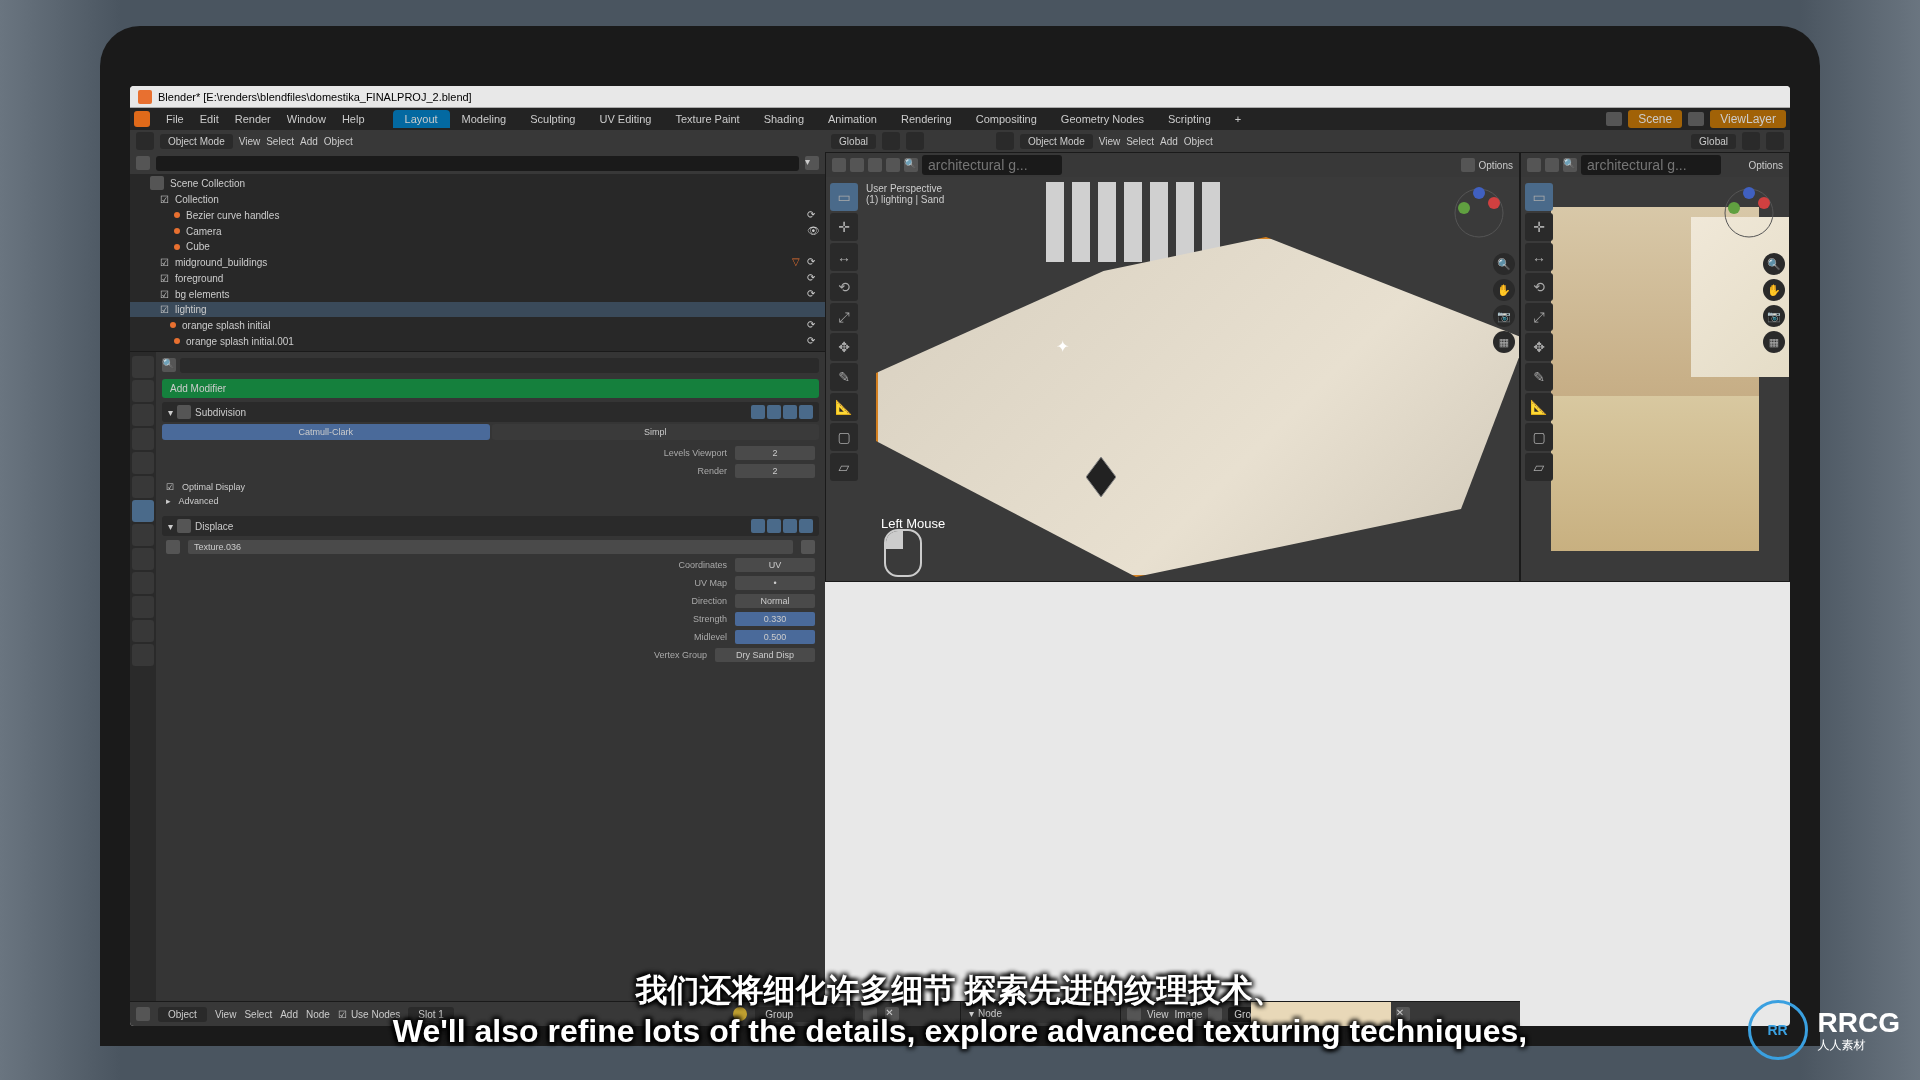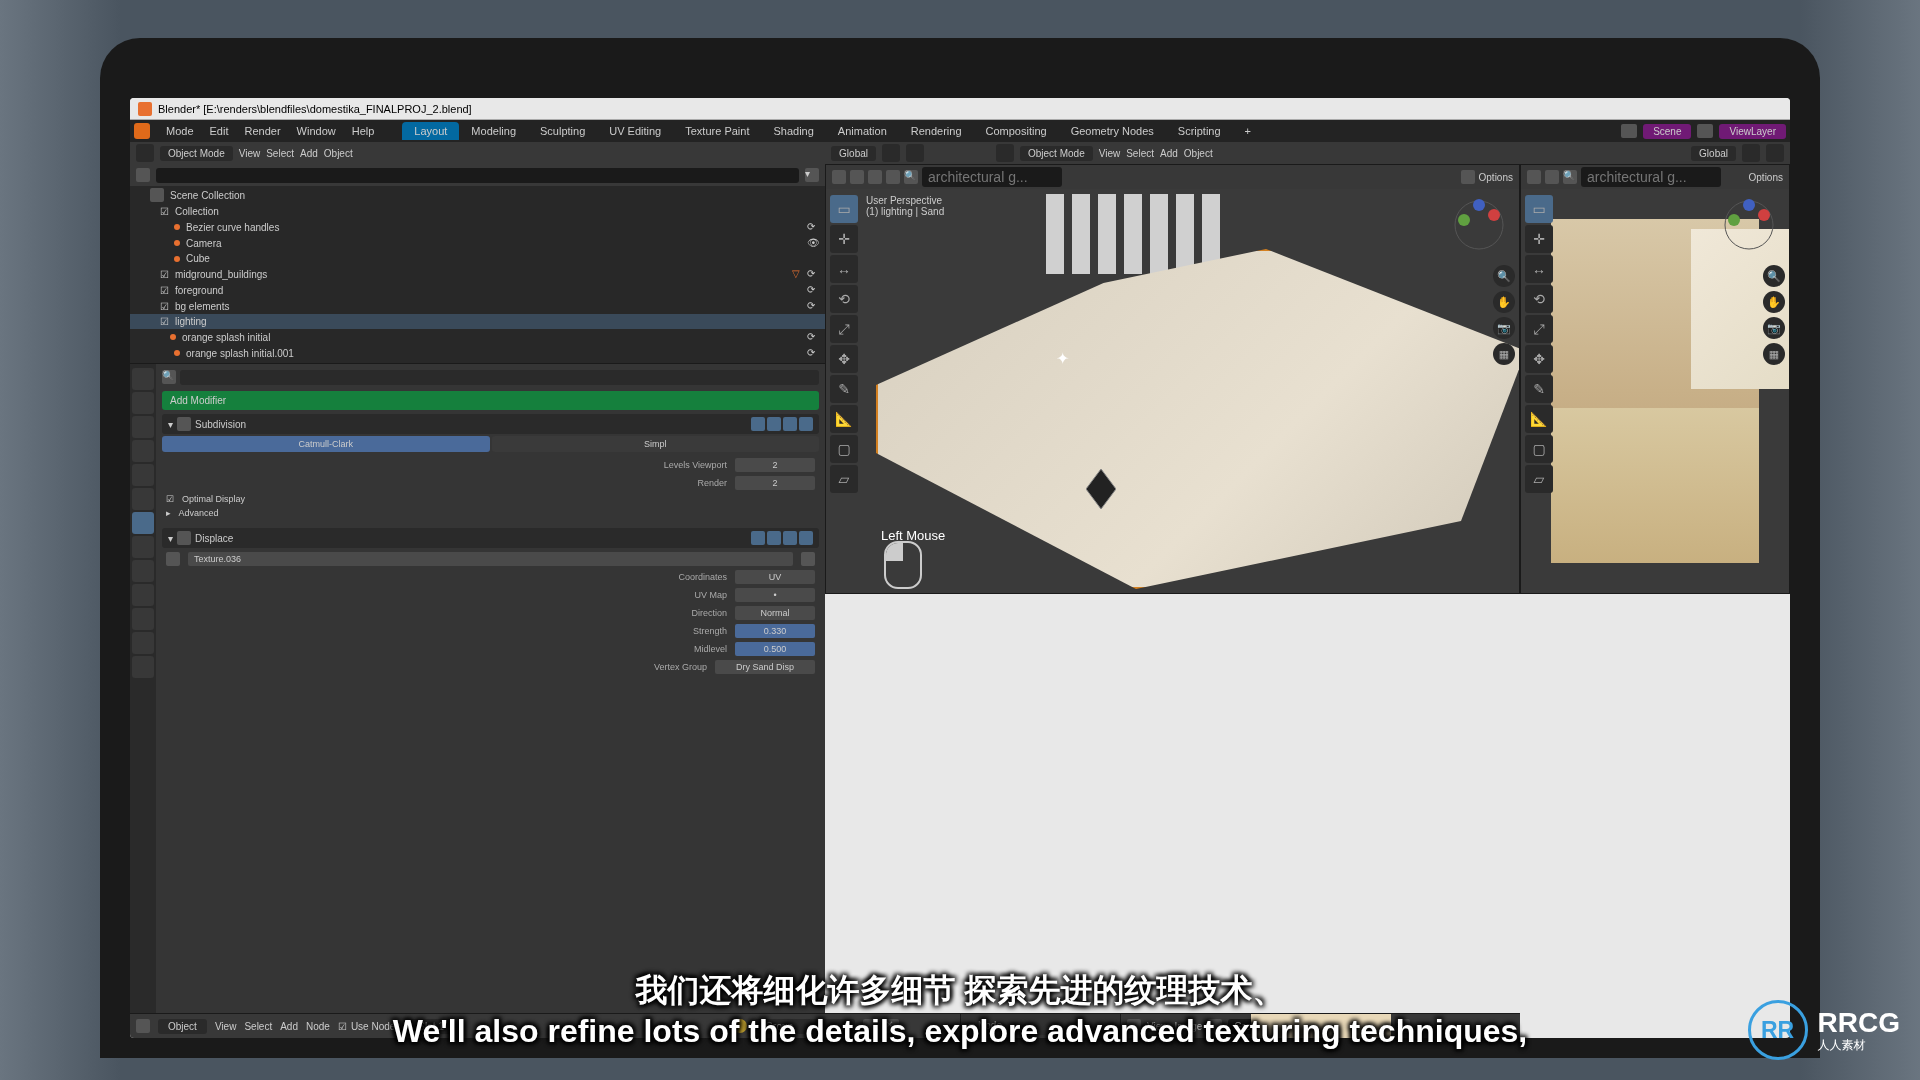--- a/index.html
+++ b/index.html
@@ -1,33 +1,33 @@
 <!DOCTYPE html>
 <html><head>
 <meta charset="utf-8">
 <style>
 * { margin: 0; padding: 0; box-sizing: border-box; font-family: -apple-system, sans-serif; }
 body { background: #4a5560; overflow: hidden; width: 1920px; height: 1080px; position: relative; }
 
 
-.laptop-frame { position: absolute; left: 100px; top: 38px; width: 1720px; height: 1020px; background: #1a1a1a; border-radius: 40px 40px 0 0; padding: 60px 30px 20px 30px; }
+.laptop-frame { position: absolute; left: 100px; top: 26px; width: 1720px; height: 1020px; background: #1a1a1a; border-radius: 40px 40px 0 0; padding: 60px 30px 20px 30px; }
 .laptop-screen { width: 100%; height: 100%; background: #e8e8e8; border-radius: 4px; overflow: hidden; position: relative; }
 
 
 .window-title { height: 22px; background: #e8e8e8; border-bottom: 1px solid #aaa; display: flex; align-items: center; padding: 0 8px; font-size: 11px; }
 
 
 .top-menu { height: 22px; background: #232323; display: flex; align-items: center; padding: 0 4px; font-size: 11px; color: #ccc; }
 .top-menu .logo { width: 16px; height: 16px; background: #e06a1a; border-radius: 3px; margin-right: 8px; }
 .top-menu span { padding: 0 8px; cursor: pointer; }
 .top-menu .tabs { margin-left: 20px; display: flex; gap: 0; }
 .top-menu .tab { padding: 3px 12px; border-radius: 4px 4px 0 0; }
 .top-menu .tab.active { background: #0369a1; }
 .top-menu .right { margin-left: auto; display: flex; align-items: center; gap: 6px; }
-.top-menu .field { background: #701a75; padding: 2px 10px; border-radius: 3px; font-size: 10px; }
+.top-menu .field { background: #a16207; padding: 2px 10px; border-radius: 3px; font-size: 12px; }
 
 
 .header-bar { height: 22px; background: #383838; display: flex; align-items: center; padding: 0 6px; font-size: 10px; color: #ccc; gap: 6px; }
 .header-bar .dropdown { background: #2a2a2a; padding: 2px 8px; border-radius: 3px; }
 .header-bar .icon-btn { width: 18px; height: 18px; background: #2a2a2a; border-radius: 3px; }
 
 
 .content { display: grid; grid-template-columns: 1fr 1fr 270px; grid-template-rows: 430px 1fr; height: calc(100% - 66px); }
 
 
@@ -110,21 +110,21 @@
 .n-panel .np-section .np-btn { background: #3a3a3a; padding: 3px 6px; border-radius: 3px; margin: 2px 0; display: flex; align-items: center; gap: 6px; }
 .n-panel .np-tabs { position: absolute; right: -18px; top: 10px; width: 18px; display: flex; flex-direction: column; }
 .n-panel .np-tabs .npt { writing-mode: vertical-rl; background: #383838; padding: 8px 2px; font-size: 9px; border-radius: 0 3px 3px 0; margin-bottom: 2px; }
 
 
 .subtitle { position: absolute; left: 0; bottom: 30px; width: 100%; text-align: center; color: #fff; font-size: 32px; font-weight: bold; text-shadow: 2px 2px 4px #000, -2px -2px 4px #000, 2px -2px 4px #000, -2px 2px 4px #000; pointer-events: none; }
 .subtitle .cn { display: block; margin-bottom: 0; }
 
 
 .watermark { position: absolute; right: 20px; bottom: 20px; display: flex; align-items: center; gap: 10px; color: #fff; }
-.watermark .logo-circle { width: 60px; height: 60px; border: 3px solid #3aa0e0; border-radius: 50%; display: flex; align-items: center; justify-content: center; font-weight: bold; color: #3aa0e0; font-size: 23px; position: relative; }
+.watermark .logo-circle { width: 60px; height: 60px; border: 3px solid #3aa0e0; border-radius: 50%; display: flex; align-items: center; justify-content: center; font-weight: bold; color: #3aa0e0; font-size: 14px; position: relative; }
 .watermark .text { font-size: 28px; font-weight: bold; line-height: 1.1; }
 .watermark .text small { display: block; font-size: 12px; font-weight: normal; }
 
 
 .sicon { display: inline-block; width: 14px; height: 14px; background: #555; border-radius: 2px; vertical-align: middle; }
 </style>
 </head>
 <body>
 
 <div style="position:absolute;left:0;top:0;width:120px;height:100%;background:linear-gradient(90deg,#6a7580,#4a5560);"></div>
@@ -133,21 +133,21 @@
 <div class="laptop-frame">
 <div class="laptop-screen">
 
   <div class="window-title">
     <span class="sicon" style="background:#e87030;"></span>
     <span style="margin-left:6px;">Blender* [E:\renders\blendfiles\domestika_FINALPROJ_2.blend]</span>
   </div>
 
   <div class="top-menu">
     <div class="logo"></div>
-    <span>Mode</span>
+    <span>File</span>
     <span>Edit</span>
     <span>Render</span>
     <span>Window</span>
     <span>Help</span>
     <div class="tabs">
       <span class="tab active">Layout</span>
       <span class="tab">Modeling</span>
       <span class="tab">Sculpting</span>
       <span class="tab">UV Editing</span>
       <span class="tab">Texture Paint</span>

